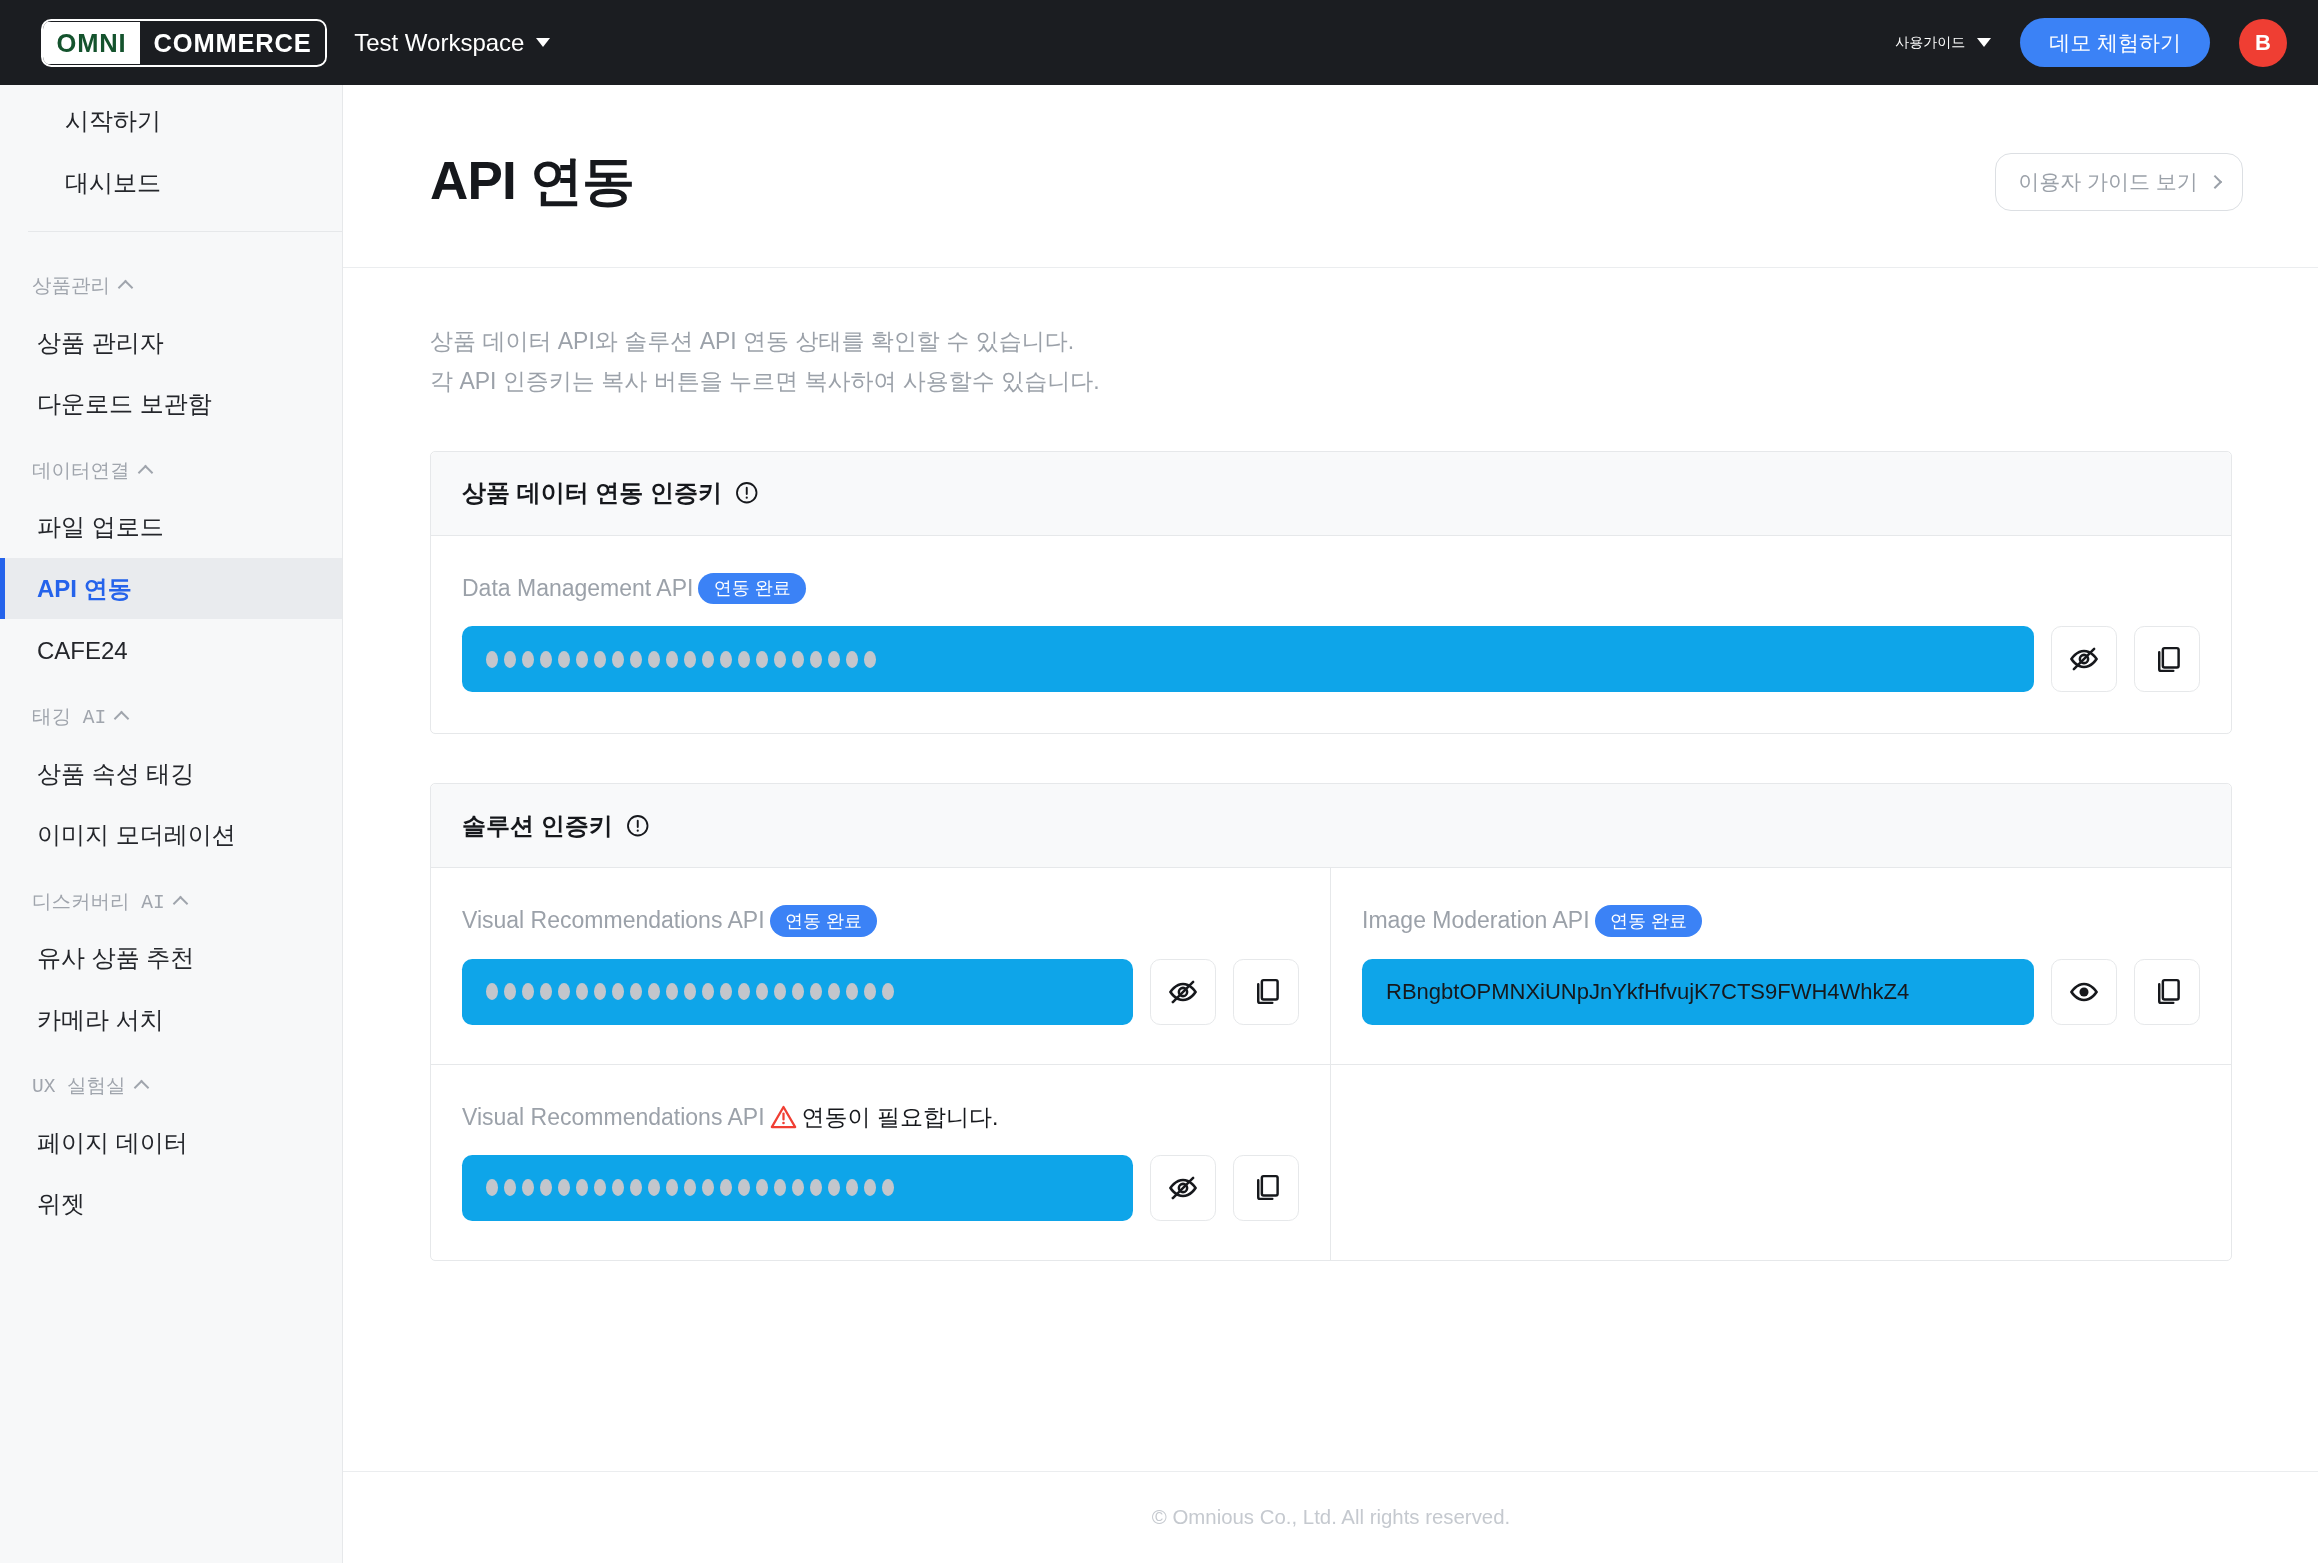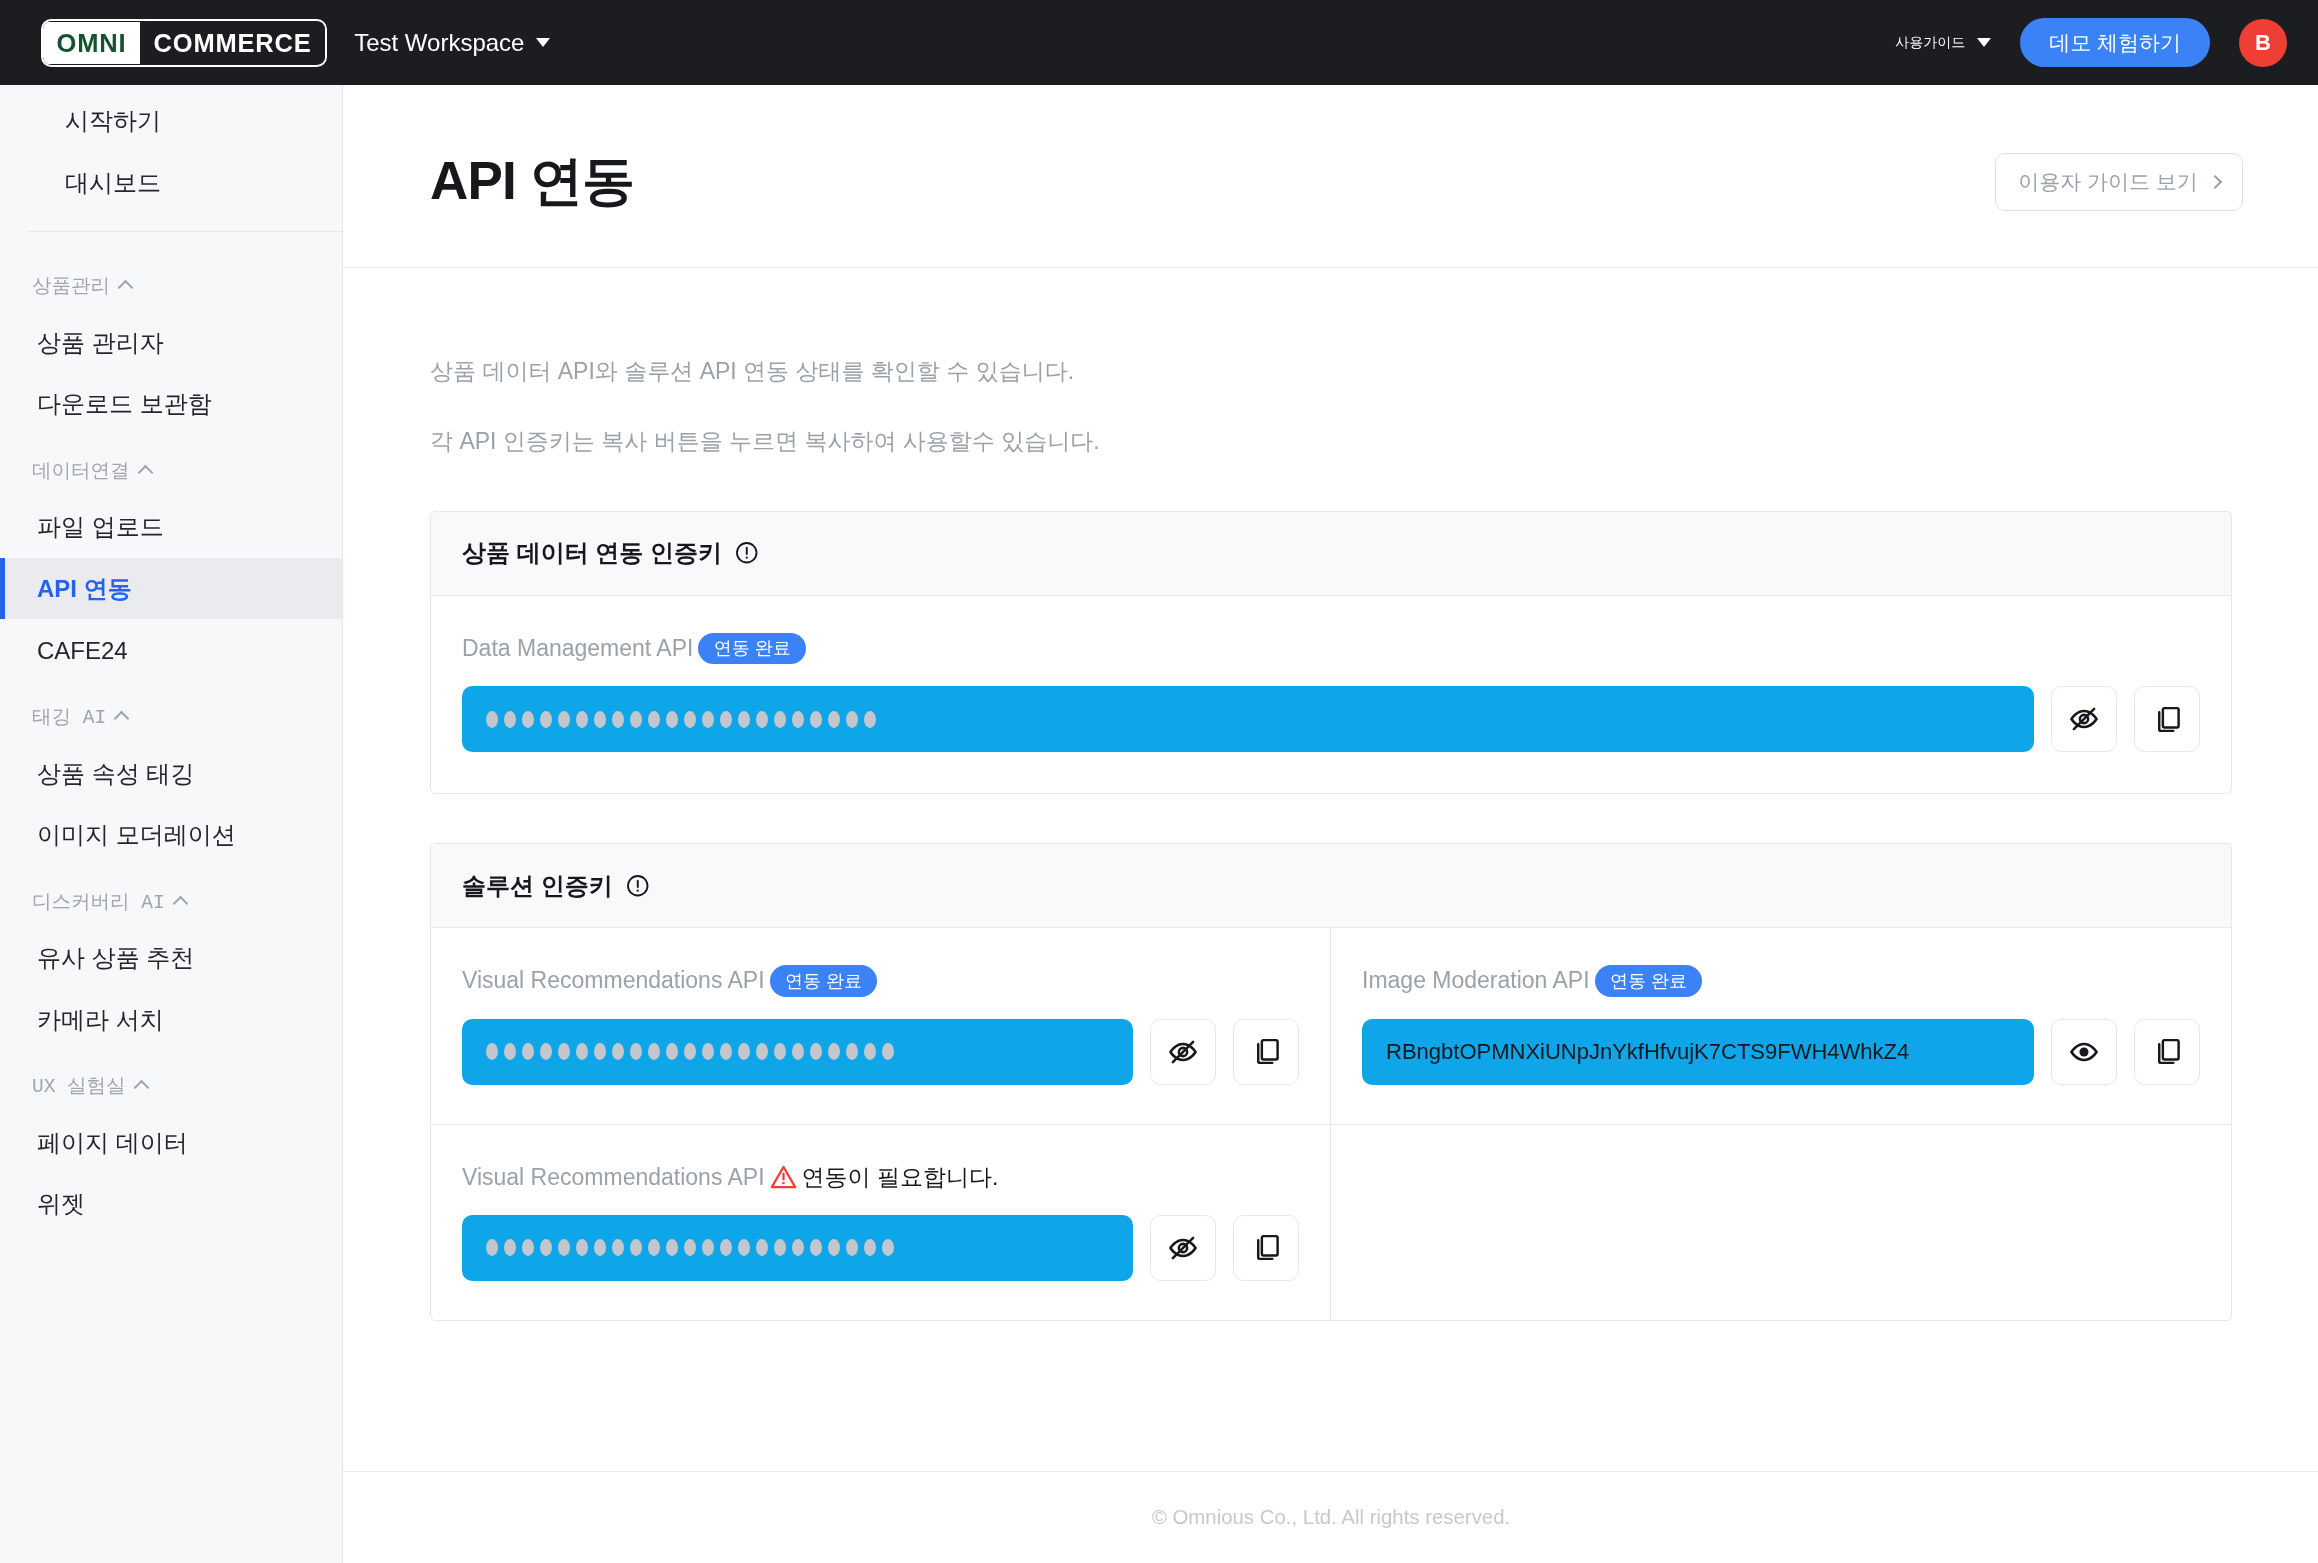--- a/index.html
+++ b/index.html
@@ -189,41 +189,40 @@
   .guide-btn {
     margin-left: auto;
     display: flex;
     align-items: center;
     gap: 12px;
     border: 0.8px solid #dcdfe3;
     background: #ffffff;
     color: #9ba1a9;
     font-size: 21px;
     font-family: inherit;
-    border-radius: 10px;
+    border-radius: 16px;
     padding: 14.4px 22px;
     cursor: pointer;
   }
   .chev-right {
     width: 10.2px; height: 10.2px;
     border-right: 2.5px solid #9ba1a9;
     border-top: 2.5px solid #9ba1a9;
     transform: rotate(45deg);
   }
 
   .content {
     flex: 1;
     padding: 53px 87px 0 87px;
     overflow: hidden;
   }
   .desc-line {
     font-size: 23px;
     color: #9ba1a9;
     line-height: 1.75;
-    margin-top: 30px;
   }
 
   
   .card {
     border: 0.8px solid #e6e8ea;
     border-radius: 5.1px;
     background: #ffffff;
     margin-top: 49px;
   }
   .card-header {

